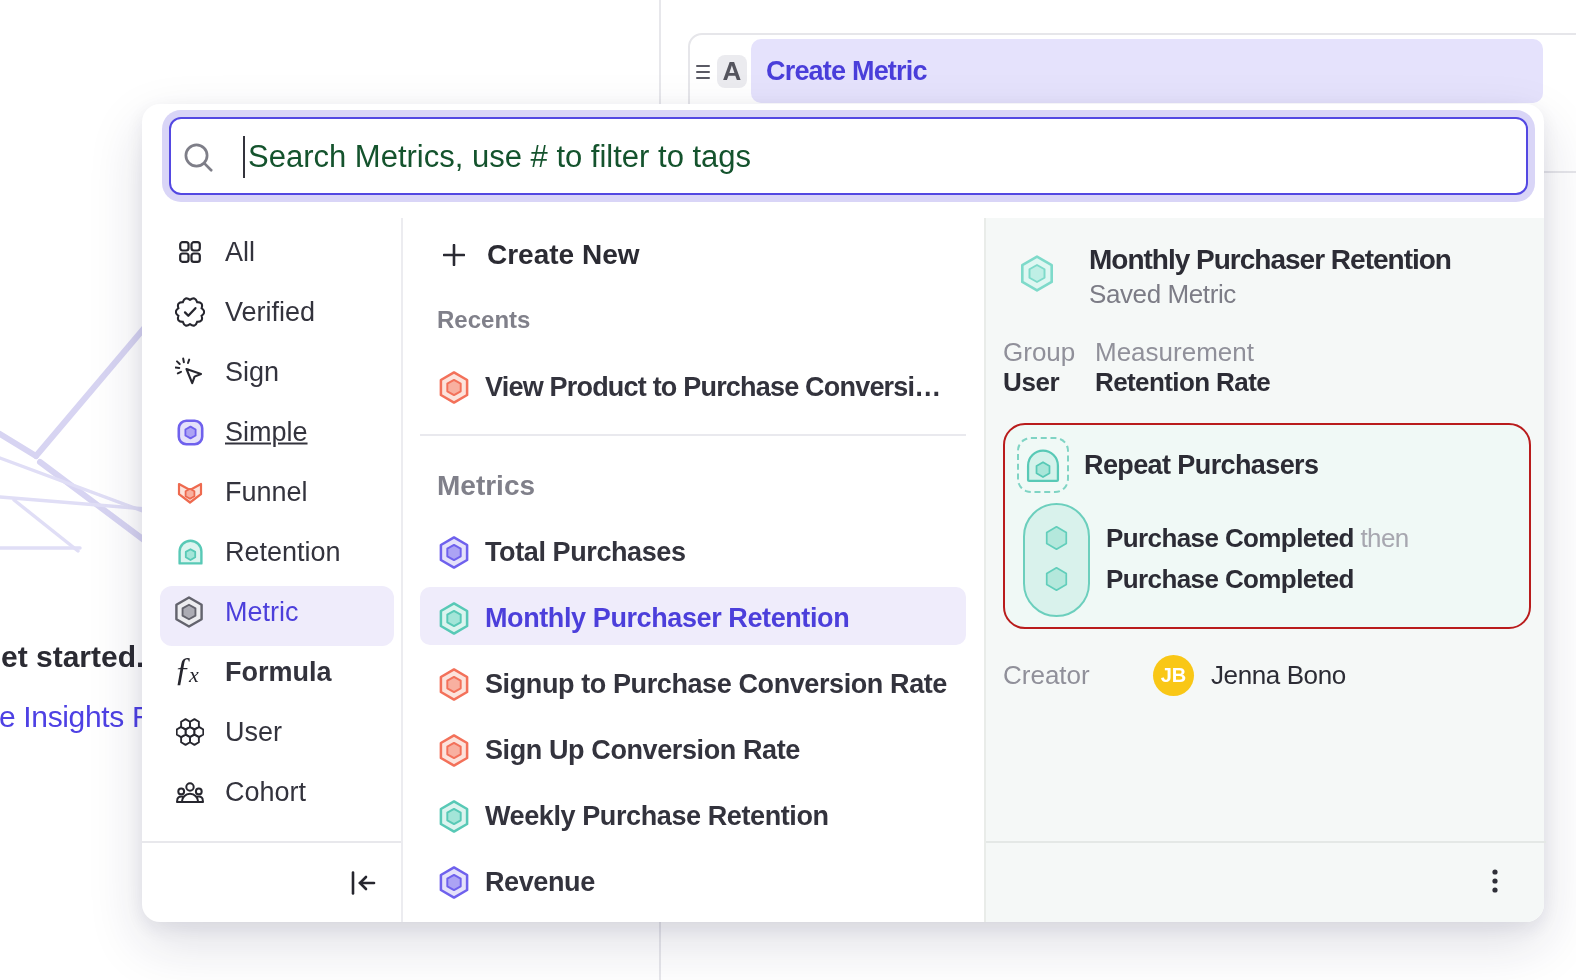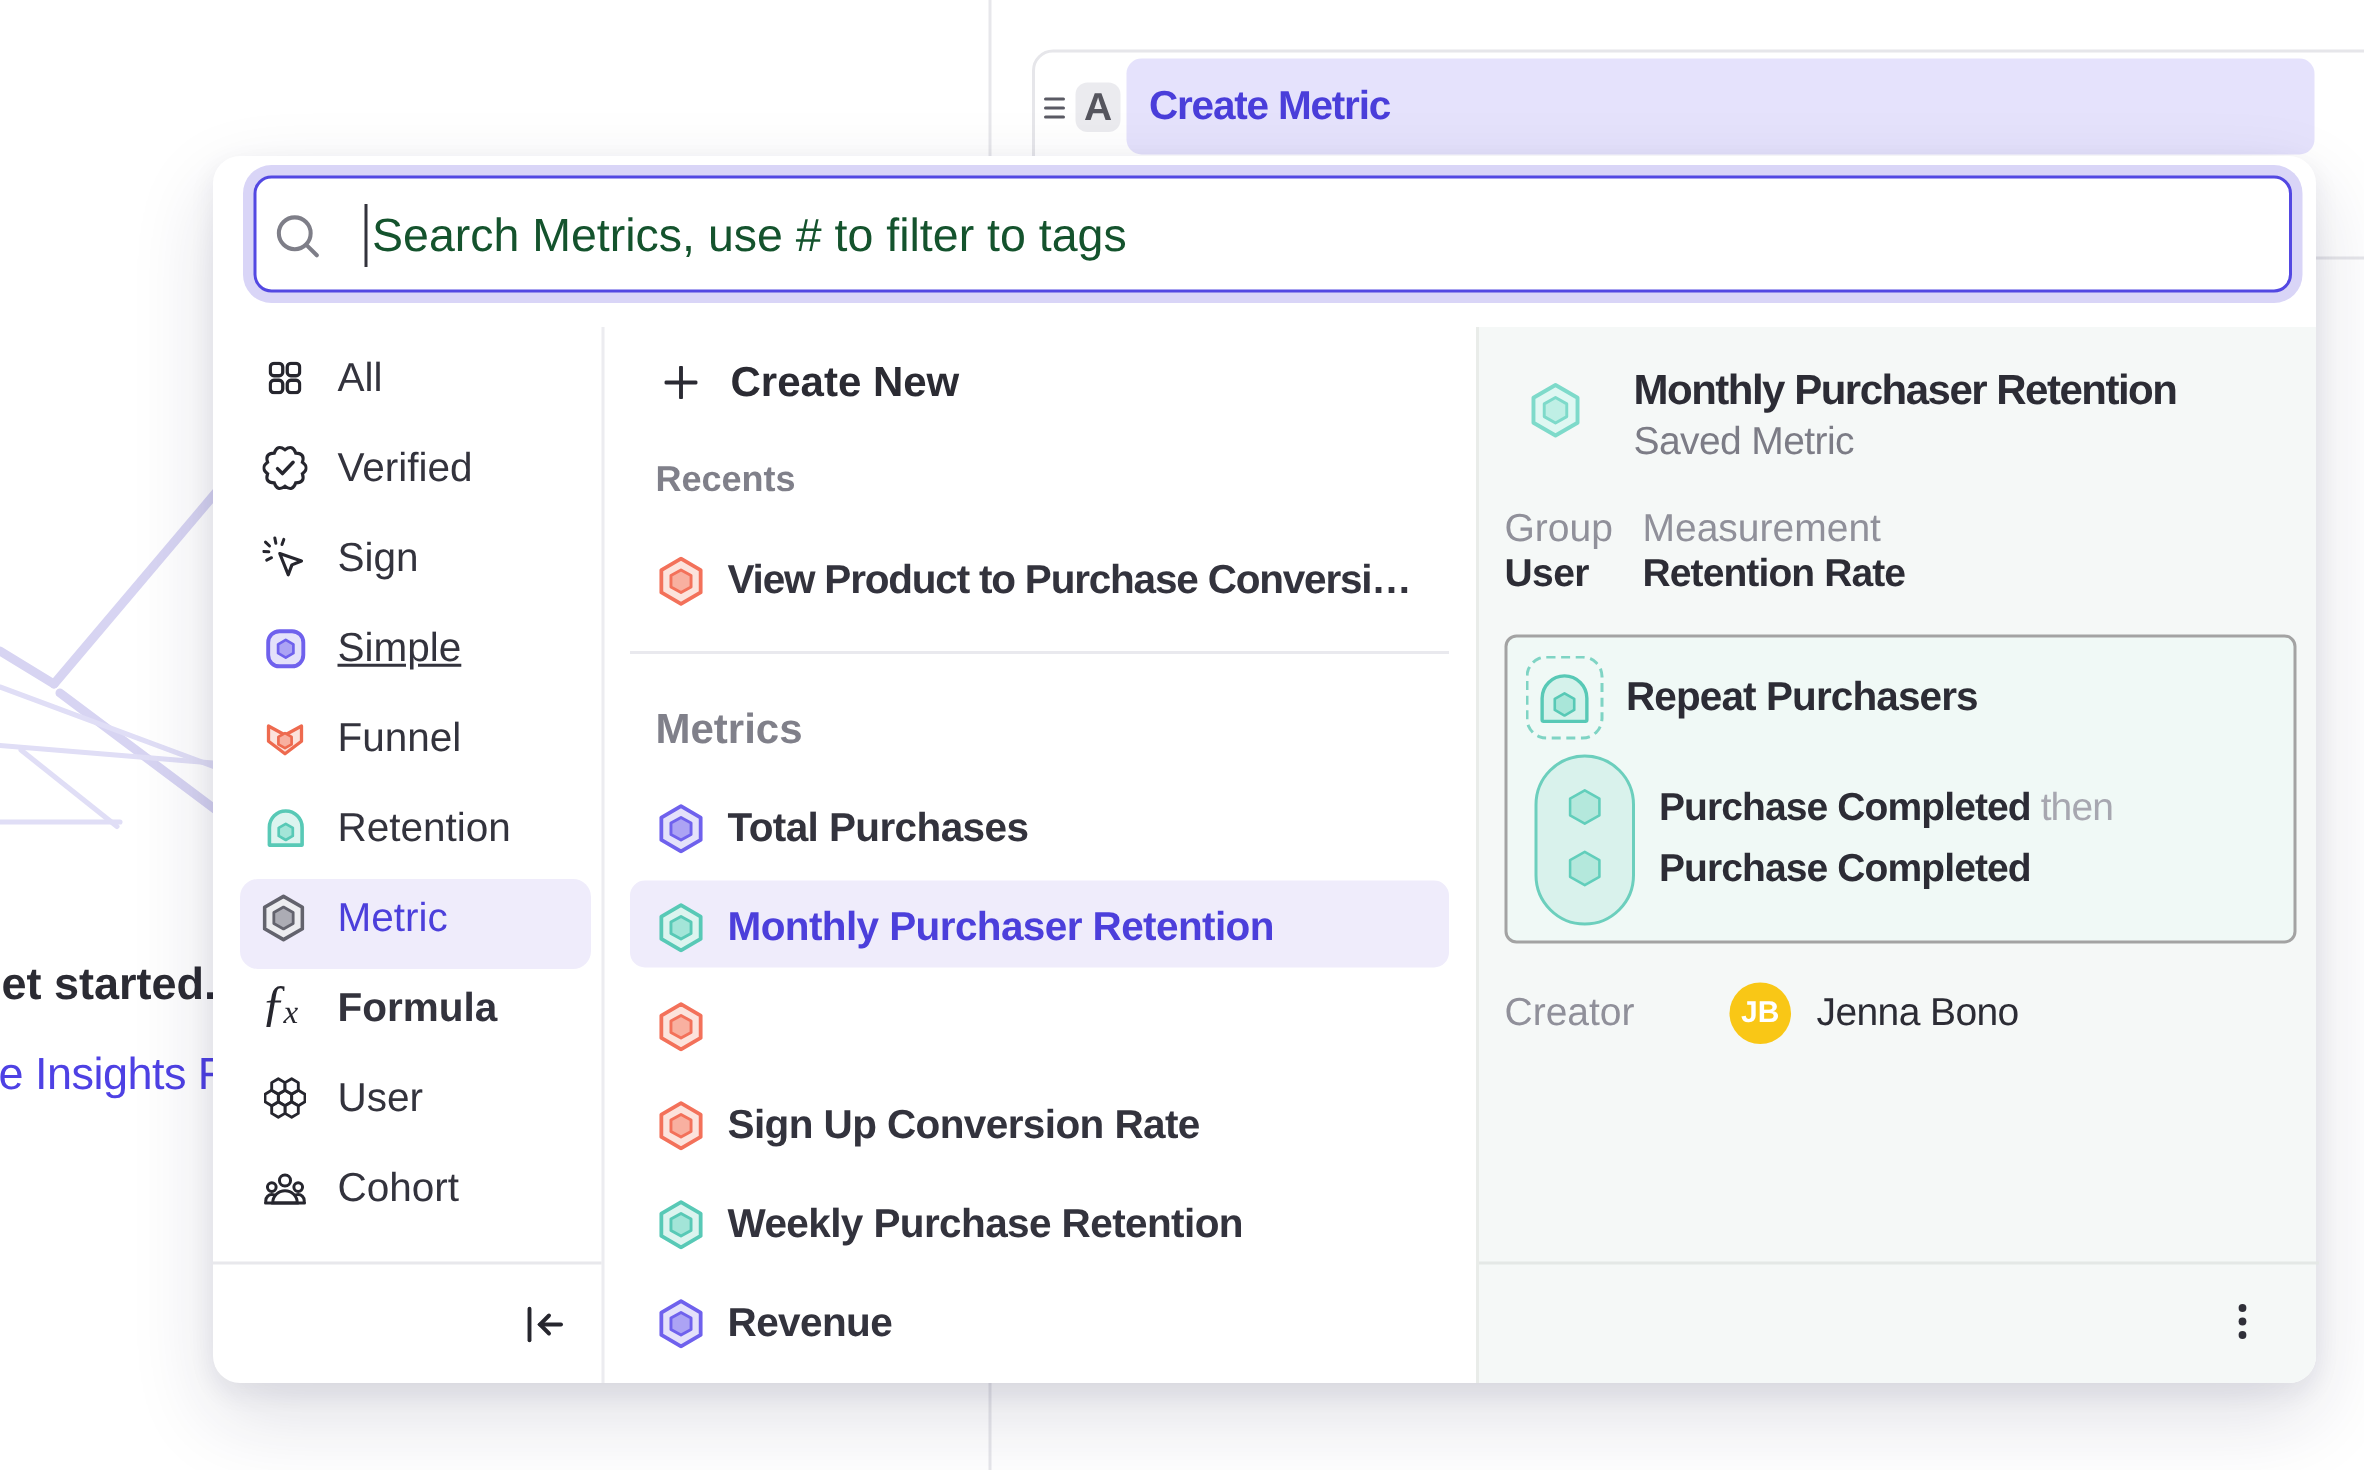--- a/index.html
+++ b/index.html
@@ -168,20 +168,21 @@
 <div class="abs cy" style="left:82px;top:334px;font-size:27px;font-weight:700;letter-spacing:-0.4px;color:#33333D;">Total Purchases</div>
 <svg class="abs" style="left:36px;top:384px;" width="30" height="33" viewBox="0 0 30 34">
 <polygon points="15,1.5 28.5,9.3 28.5,24.7 15,32.5 1.5,24.7 1.5,9.3" fill="#DCF4EF" stroke="#58C9B6" stroke-width="2.6" stroke-linejoin="round"></polygon>
 <polygon points="15,9.2 21.9,13.1 21.9,20.9 15,24.8 8.1,20.9 8.1,13.1" fill="#A3E5D8" stroke="#58C9B6" stroke-width="2.0" stroke-linejoin="round"></polygon>
 </svg>
 <div class="abs cy" style="left:82px;top:400px;font-size:27px;font-weight:700;letter-spacing:-0.4px;color:#4C3FDB;">Monthly Purchaser Retention</div>
 <svg class="abs" style="left:36px;top:450px;" width="30" height="33" viewBox="0 0 30 34">
 <polygon points="15,1.5 28.5,9.3 28.5,24.7 15,32.5 1.5,24.7 1.5,9.3" fill="#FCE3DC" stroke="#F3715A" stroke-width="2.6" stroke-linejoin="round"></polygon>
 <polygon points="15,9.2 21.9,13.1 21.9,20.9 15,24.8 8.1,20.9 8.1,13.1" fill="#F8B0A0" stroke="#F3715A" stroke-width="2.0" stroke-linejoin="round"></polygon>
 </svg>
+<div class="abs cy" style="left:82px;top:466px;font-size:27px;font-weight:700;letter-spacing:-0.4px;color:#33333D;">Signup to Purchase Conversion Rate</div>
 <svg class="abs" style="left:36px;top:516px;" width="30" height="33" viewBox="0 0 30 34">
 <polygon points="15,1.5 28.5,9.3 28.5,24.7 15,32.5 1.5,24.7 1.5,9.3" fill="#FCE3DC" stroke="#F3715A" stroke-width="2.6" stroke-linejoin="round"></polygon>
 <polygon points="15,9.2 21.9,13.1 21.9,20.9 15,24.8 8.1,20.9 8.1,13.1" fill="#F8B0A0" stroke="#F3715A" stroke-width="2.0" stroke-linejoin="round"></polygon>
 </svg>
 <div class="abs cy" style="left:82px;top:532px;font-size:27px;font-weight:700;letter-spacing:-0.4px;color:#33333D;">Sign Up Conversion Rate</div>
 <svg class="abs" style="left:36px;top:582px;" width="30" height="33" viewBox="0 0 30 34">
 <polygon points="15,1.5 28.5,9.3 28.5,24.7 15,32.5 1.5,24.7 1.5,9.3" fill="#DCF4EF" stroke="#58C9B6" stroke-width="2.6" stroke-linejoin="round"></polygon>
 <polygon points="15,9.2 21.9,13.1 21.9,20.9 15,24.8 8.1,20.9 8.1,13.1" fill="#A3E5D8" stroke="#58C9B6" stroke-width="2.0" stroke-linejoin="round"></polygon>
 </svg>
 <div class="abs cy" style="left:82px;top:598px;font-size:27px;font-weight:700;letter-spacing:-0.4px;color:#33333D;">Weekly Purchase Retention</div>
@@ -196,21 +197,21 @@
       <svg class="abs" style="left:34px;top:37px;" width="34" height="37" viewBox="0 0 30 34">
 <polygon points="15,1.5 28.5,9.3 28.5,24.7 15,32.5 1.5,24.7 1.5,9.3" fill="#DFF7F2" stroke="#7EDACA" stroke-width="2.4" stroke-linejoin="round"></polygon>
 <polygon points="15,9.2 21.9,13.1 21.9,20.9 15,24.8 8.1,20.9 8.1,13.1" fill="#BFEFE5" stroke="#7EDACA" stroke-width="1.8" stroke-linejoin="round"></polygon>
 </svg>
 <div class="abs cy" style="left:103px;top:42px;font-size:28px;font-weight:700;letter-spacing:-1px;color:#2C2C35;">Monthly Purchaser Retention</div>
 <div class="abs cy" style="left:103px;top:76px;font-size:26px;letter-spacing:-0.4px;color:#7C7C86;">Saved Metric</div>
 <div class="abs cy" style="left:17px;top:134px;font-size:26px;color:#90909A;">Group</div>
 <div class="abs cy" style="left:109px;top:134px;font-size:26px;color:#90909A;">Measurement</div>
 <div class="abs cy" style="left:17px;top:164px;font-size:26px;font-weight:700;letter-spacing:-0.4px;color:#2C2C35;">User</div>
 <div class="abs cy" style="left:109px;top:164px;font-size:26px;font-weight:700;letter-spacing:-0.6px;color:#2C2C35;">Retention Rate</div>
-<div class="abs" style="left:17px;top:205px;width:528px;height:206px;background:#F0F9F6;border:2px solid #a3a3a3;border-radius:8px;">
+<div class="abs" style="left:17px;top:205px;width:528px;height:206px;background:#F0F9F6;border:2px solid #b91c1c;border-radius:22px;">
           <div class="abs" style="left:12px;top:12px;width:52px;height:56px;border:2px dashed #7FD4C4;border-radius:14px;"></div>
 <svg class="abs" style="left:20px;top:23px;" width="36" height="35" viewBox="0 0 35 34">
 <path d="M3,31 V17 a14.5,14.5 0 0 1 29,0 V31 q0,1 -1,1 H4 q-1,0 -1,-1 Z" fill="#D5F2EB" stroke="#58C9B6" stroke-width="2.2" stroke-linejoin="round"></path>
 <polygon points="17.5,13.8 23.8,17.4 23.8,24.6 17.5,28.2 11.2,24.6 11.2,17.4" fill="#A9E6D9" stroke="#58C9B6" stroke-width="1.7" stroke-linejoin="round"></polygon>
 </svg>
 <div class="abs cy" style="left:79px;top:40px;font-size:27px;font-weight:700;letter-spacing:-0.6px;color:#2C2C35;">Repeat Purchasers</div>
 <div class="abs" style="left:18px;top:78px;width:67px;height:114px;background:#D9F2EC;border:2px solid #6CCFBD;border-radius:34px;"></div>
 <svg class="abs" style="left:39px;top:100px;" width="25" height="26" viewBox="0 0 22 22">
             <polygon points="11,1.2 19.6,6.1 19.6,15.9 11,20.8 2.4,15.9 2.4,6.1" fill="#B4E8DC" stroke="#62CEBB" stroke-width="1.5" stroke-linejoin="round"></polygon>
           </svg>

